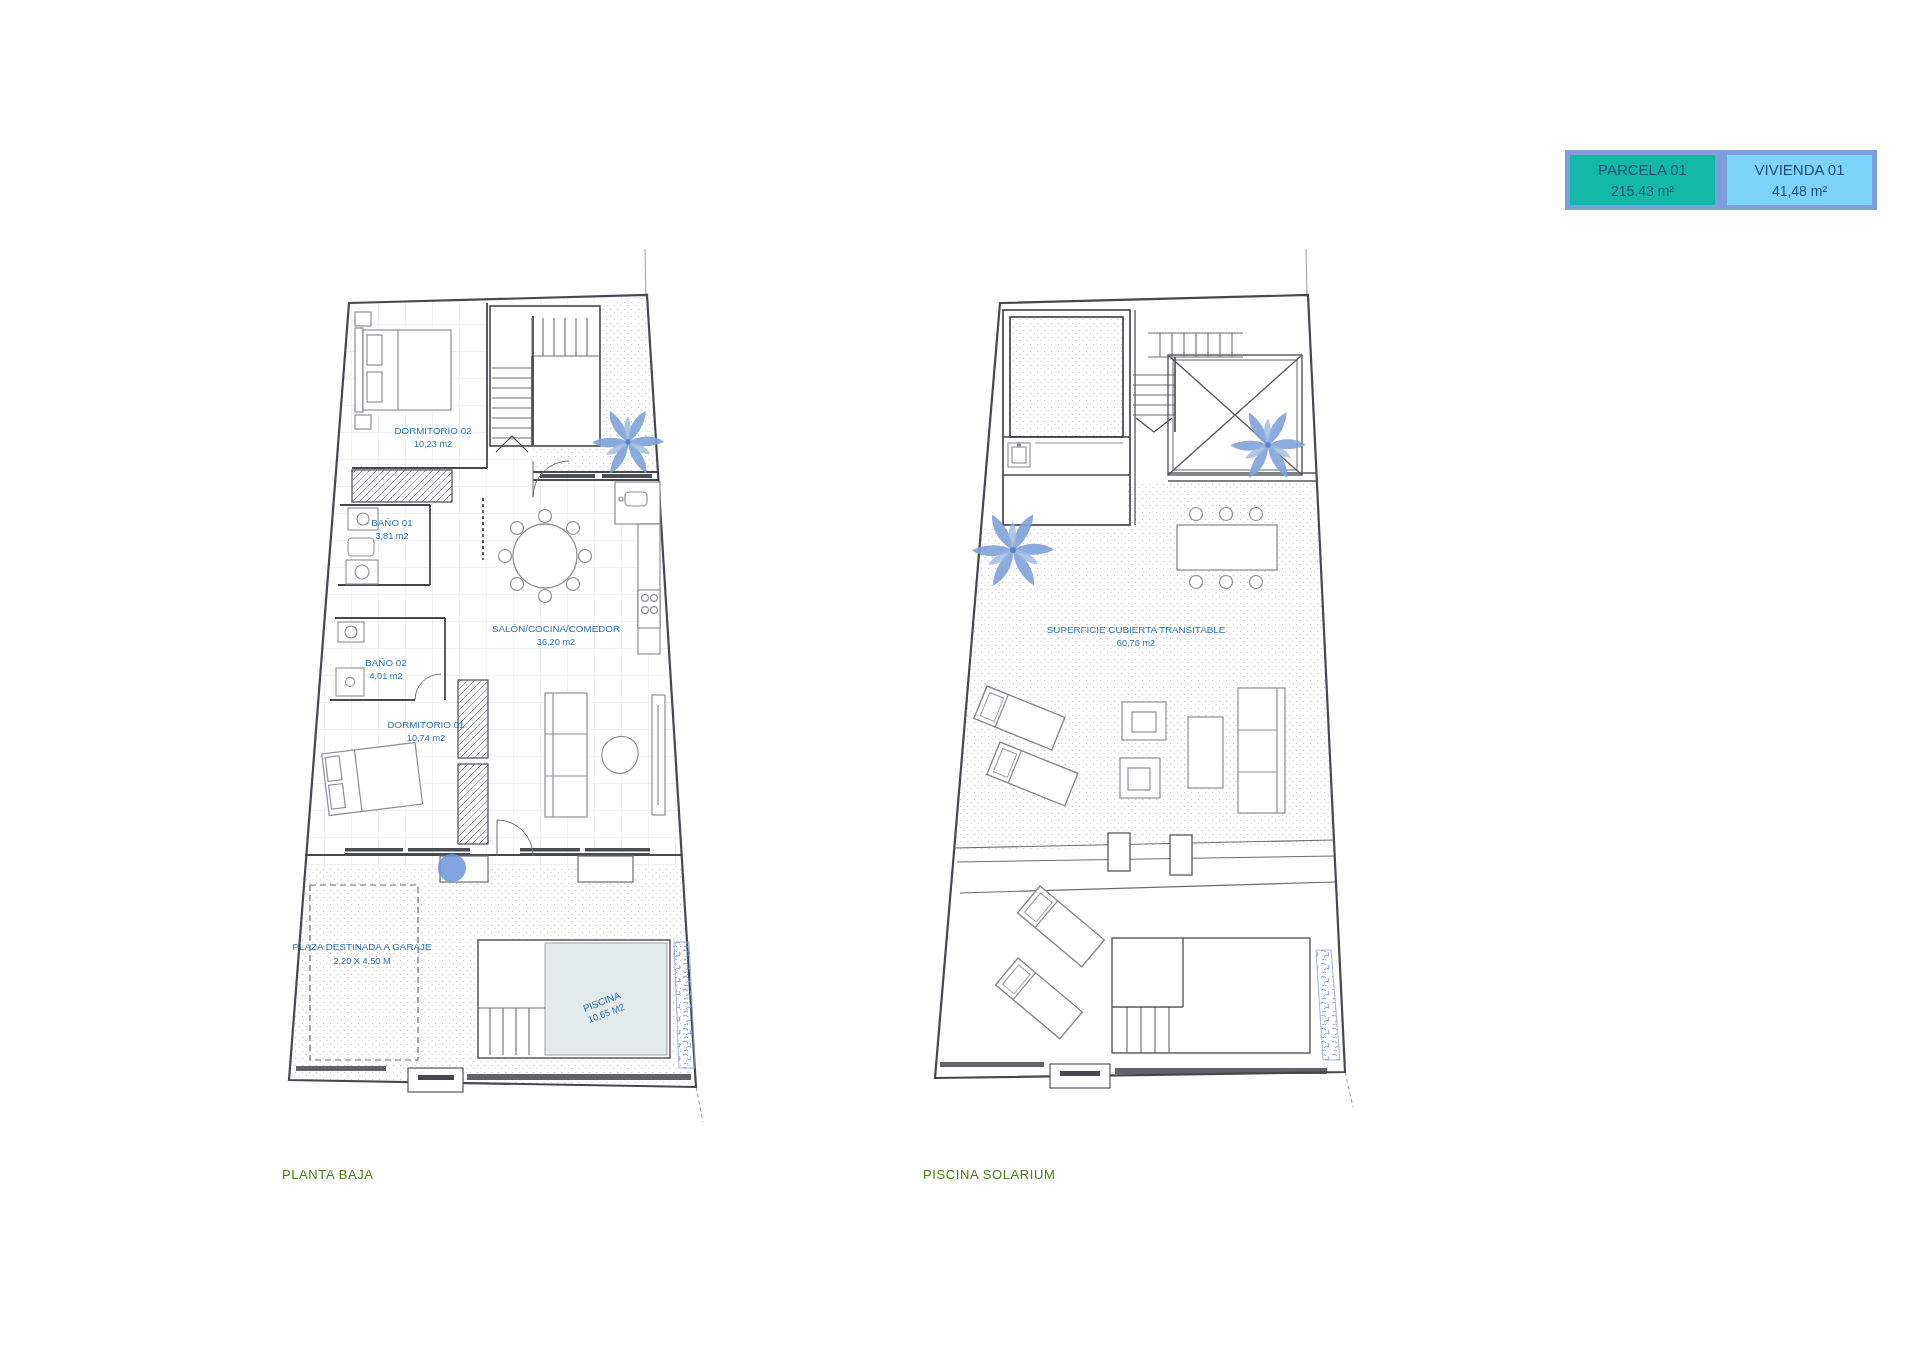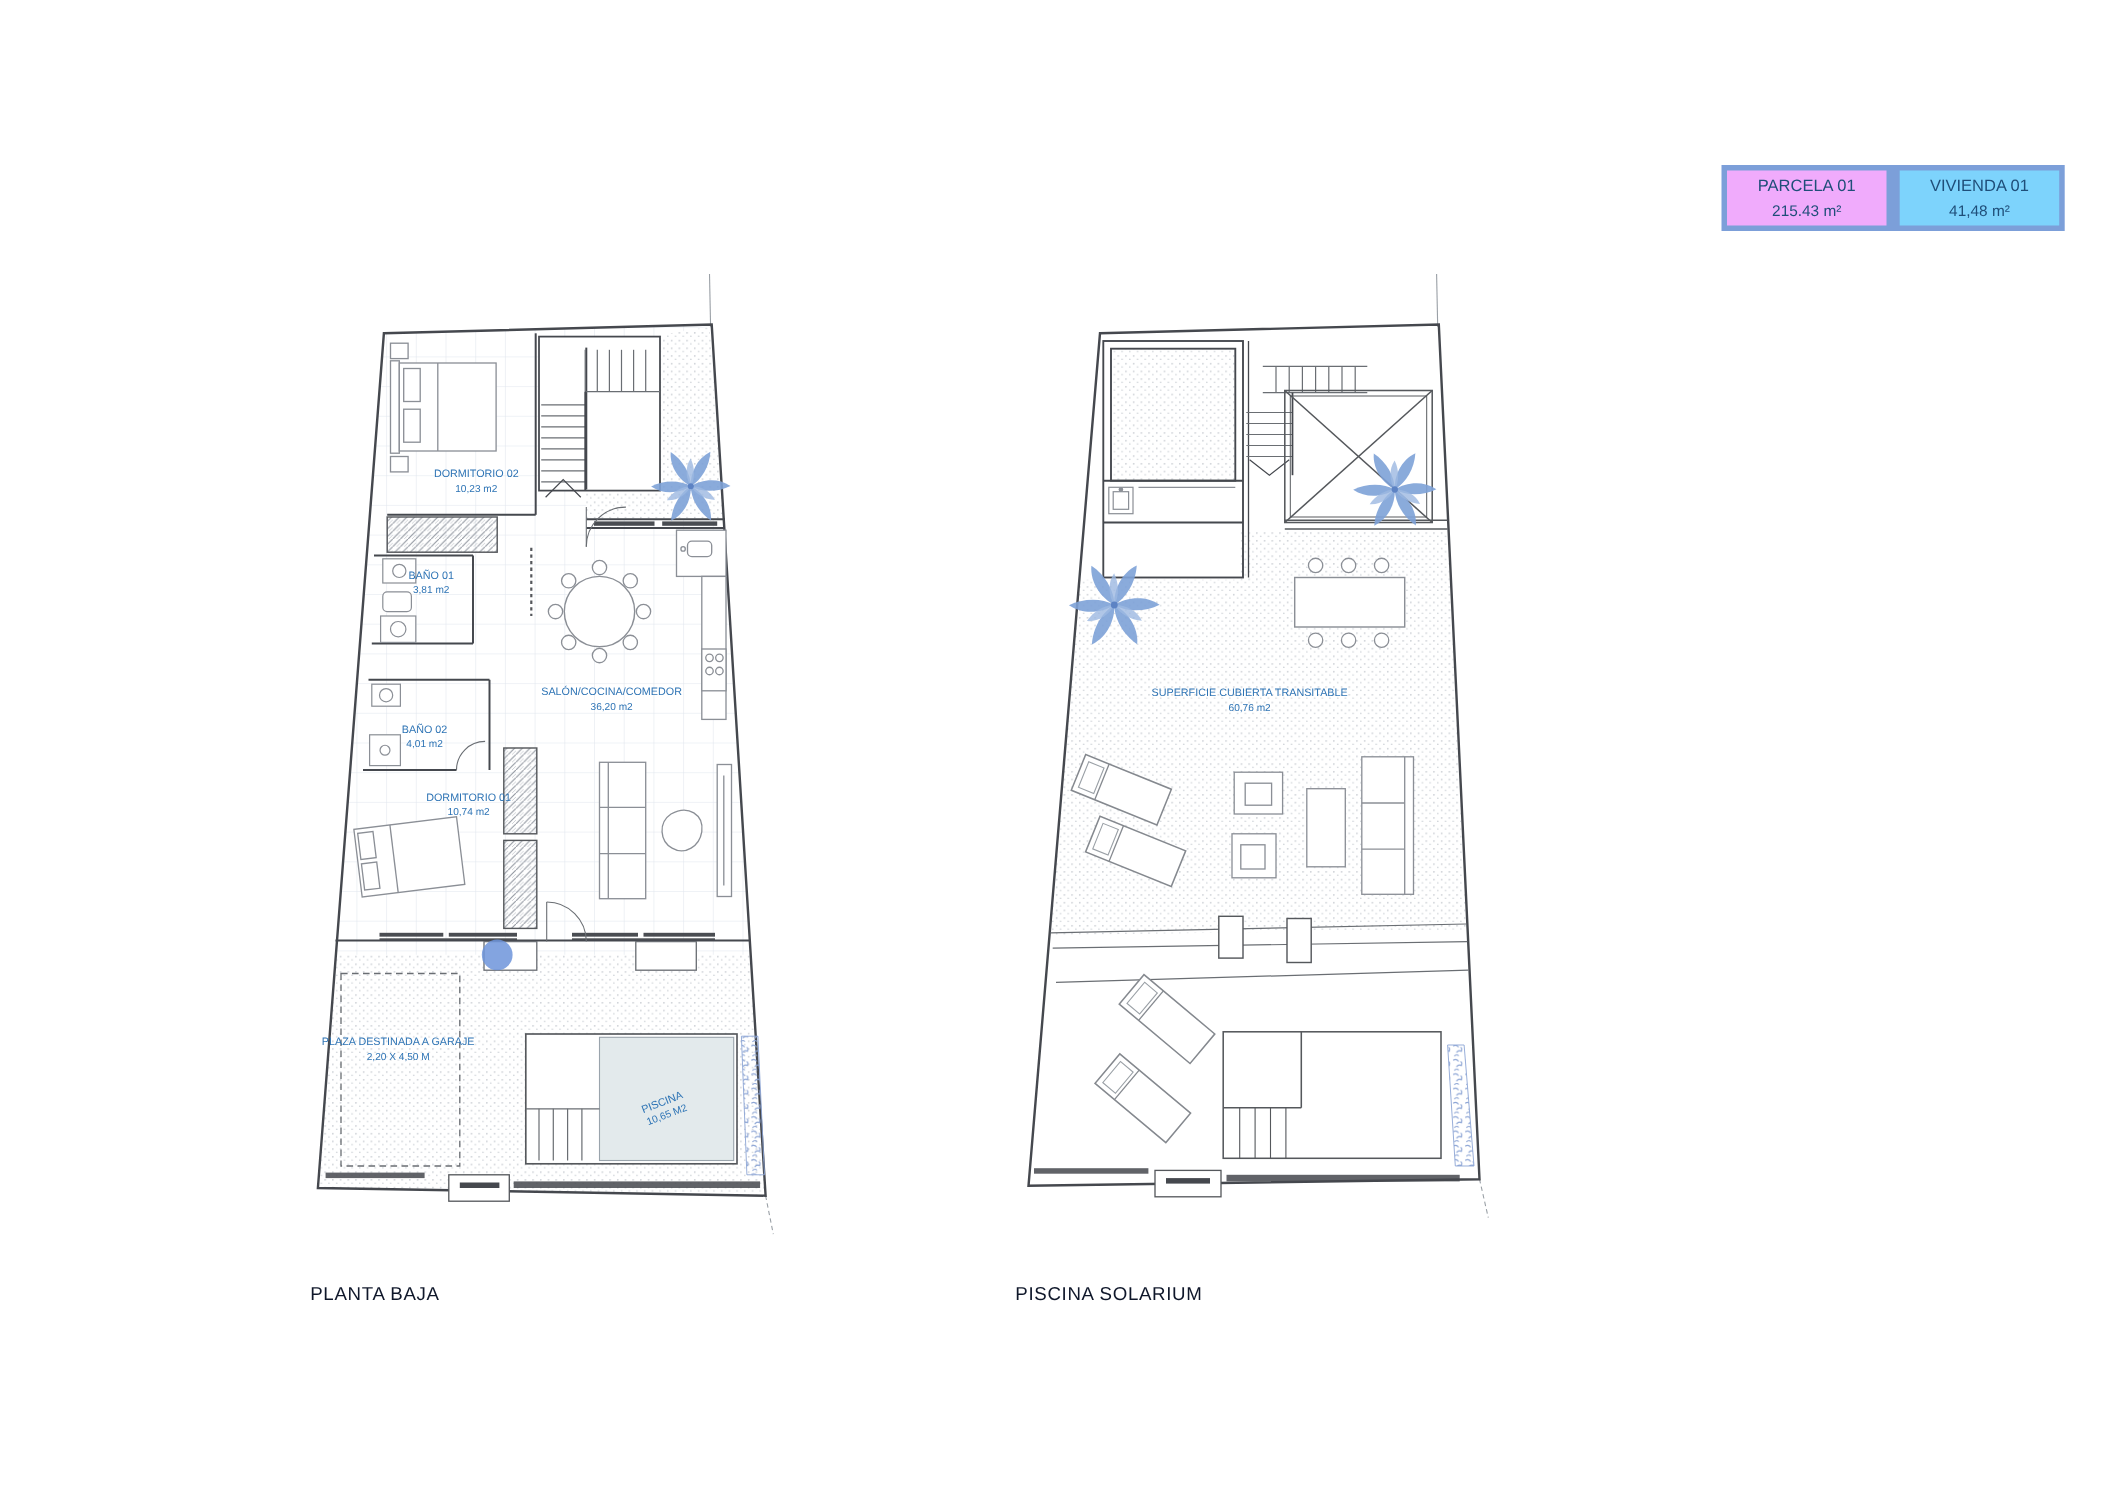--- a/index.html
+++ b/index.html
@@ -12,25 +12,25 @@
     position:absolute;left:1565px;top:150px;width:312px;height:60px;
     background:#7c9fd9;box-sizing:border-box;padding:5px;
     display:flex;gap:12px;
   }
   .legend-cell{
     flex:1;display:flex;flex-direction:column;justify-content:center;align-items:center;
     color:#1f4e79;line-height:1.45;
   }
   .legend-cell .l1{font-size:15px;}
   .legend-cell .l2{font-size:14px;}
-  #legend-parcela{background:#f0abfc;}
+  #legend-parcela{background:#14b8a6;}
   #legend-vivienda{background:#7dd3fc;}
   
   .plan-title{
-    position:absolute;color:#0f172a;font-size:17px;letter-spacing:0.6px;text-align:right;
+    position:absolute;color:#4d7c0f;font-size:13px;letter-spacing:0.6px;text-align:right;
   }
   #title-baja{left:282px;top:1167px;}
   #title-solarium{left:923px;top:1167px;}
   
   #drawing{position:absolute;left:180px;top:225px;width:1260px;height:920px;}
   text.room-name{fill:#2e74b5;font-size:9.8px;font-family:"Liberation Sans",sans-serif;text-anchor:middle;}
   text.room-area{fill:#2e74b5;font-size:9.2px;font-family:"Liberation Sans",sans-serif;text-anchor:middle;}
 </style>
 </head>
 <body>

